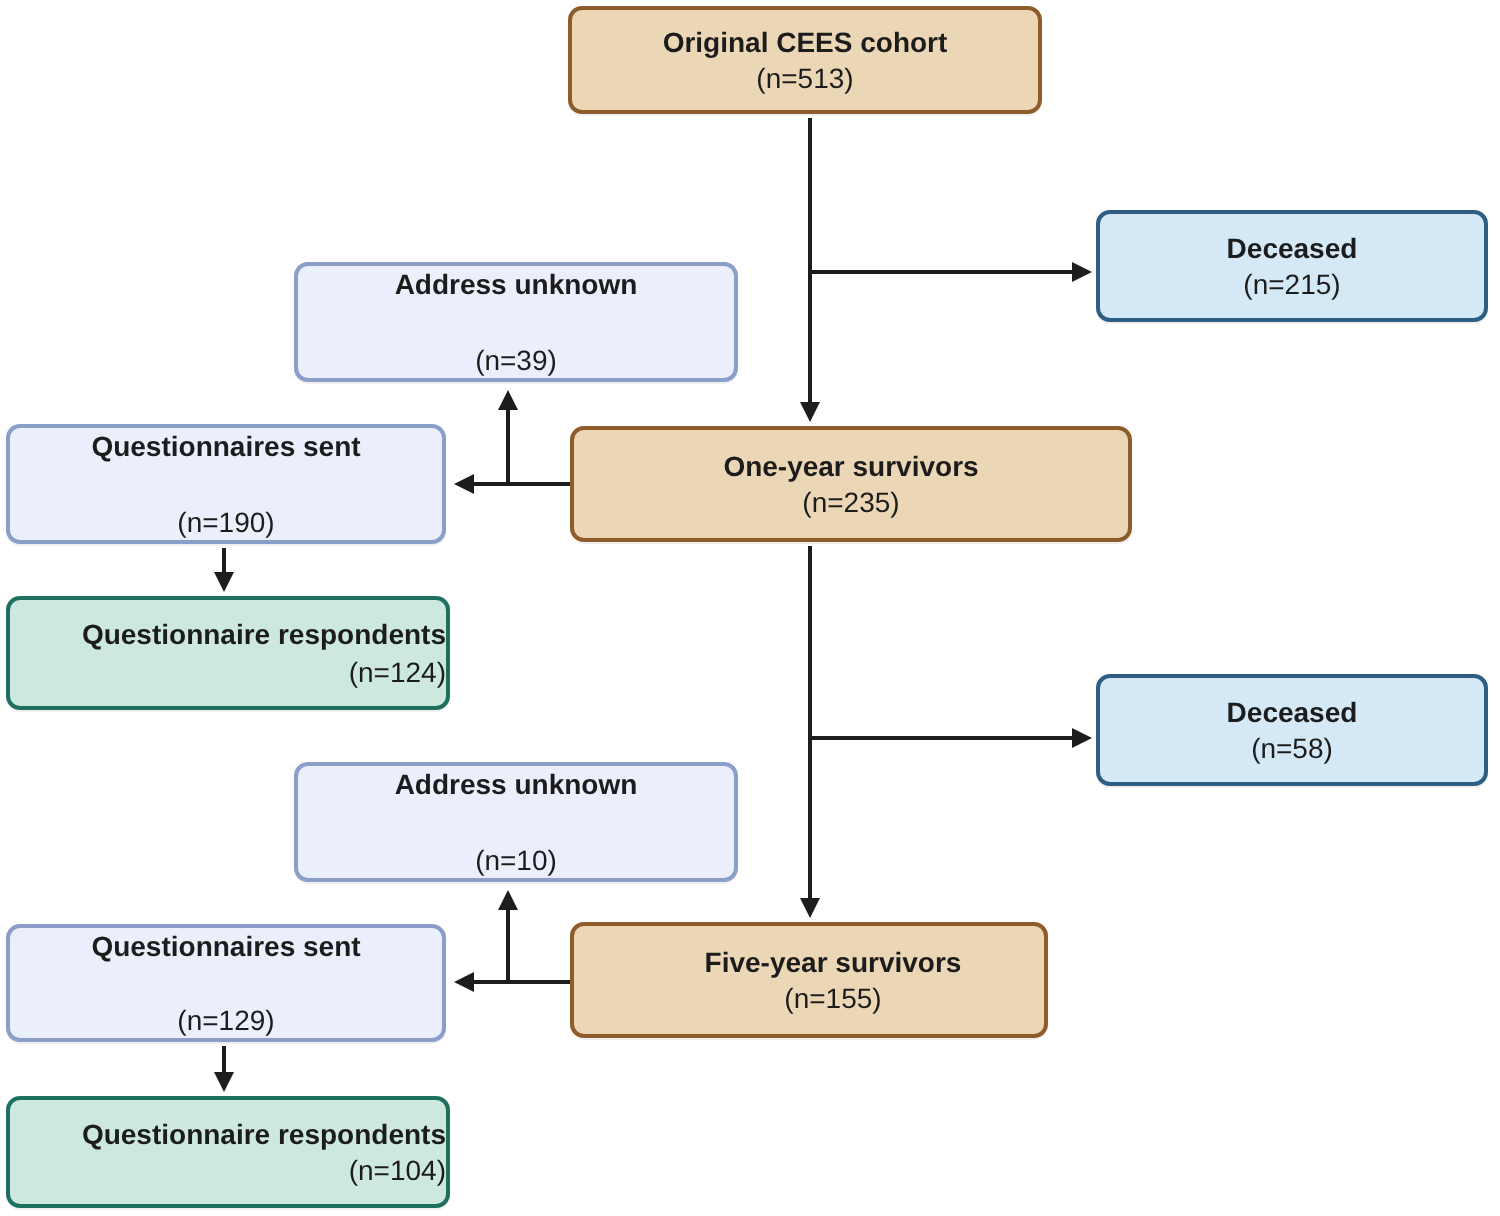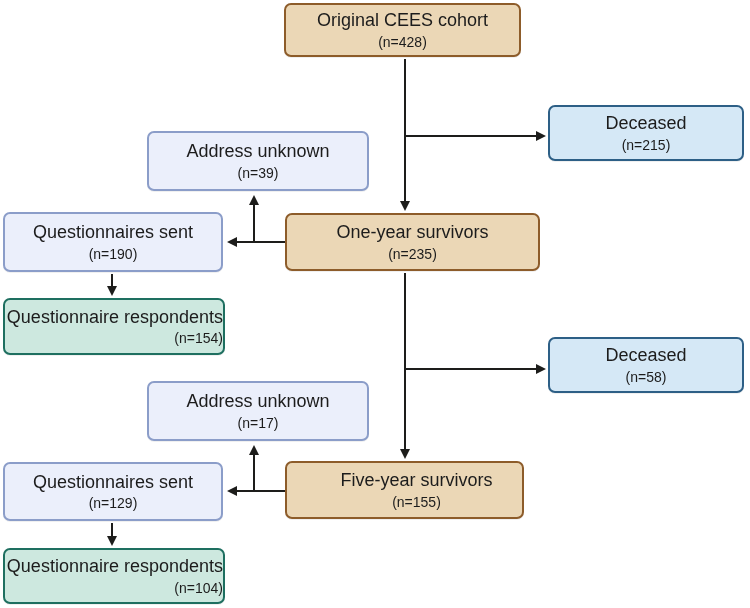--- a/index.html
+++ b/index.html
@@ -11,33 +11,33 @@
   .canvas{position:absolute;inset:0;width:750px;height:608px;}
   .box{
     position:absolute;
     border:2px solid;
     border-radius:7px;
     display:flex;flex-direction:column;align-items:center;justify-content:center;
     text-align:center;color:#1c1c1c;line-height:1.3;
     box-sizing:border-box;
     box-shadow:0 1px 0 rgba(0,0,0,0.06);
   }
-  .box .label{font-weight:normal;font-size:18px;}
+  .box .label{font-weight:bold;font-size:14px;}
   .box .count{font-weight:normal;font-size:14px;}
   .tan  {background:#ebd7b6;border-color:#8d5c2a;}
   .blue {background:#d5e8f6;border-color:#2d5f86;}
-  .lav  {background:#ebeffb;border-color:#8b9dc9;}
+  .lav  {background:#ebeffb;border-color:#8b9dc9;justify-content:space-between;}
   .green{background:#cde8df;border-color:#1e6f60;align-items:flex-end;}
 
   
   .b-original {left:284px;top:3px;  width:237px;height:54px;}
   .b-deceased1{left:548px;top:105px;width:196px;height:56px;}
   .b-addr1    {left:147px;top:131px;width:222px;height:60px;}
   .b-qsent1   {left:3px;  top:212px;width:220px;height:60px;}
-  .b-oneyear  {left:285px;top:213px;width:255px;height:58px;justify-content:center;}
+  .b-oneyear  {left:285px;top:213px;width:281px;height:58px;justify-content:center;}
   .b-resp1    {left:3px;  top:298px;width:222px;height:57px;}
   .b-deceased2{left:548px;top:337px;width:196px;height:56px;}
   .b-addr2    {left:147px;top:381px;width:222px;height:60px;}
   .b-qsent2   {left:3px;  top:462px;width:220px;height:59px;}
   .b-fiveyear {left:285px;top:461px;width:239px;height:58px;padding-left:24px;}
   .b-resp2    {left:3px;  top:548px;width:222px;height:56px;}
 
   svg.arrows{position:absolute;inset:0;pointer-events:none;}
   svg.arrows line{stroke:#1d1d1b;stroke-width:2;}
 </style>
@@ -59,21 +59,21 @@
     <line x1="112" y1="274" x2="112" y2="294" marker-end="url(#ah)"></line>
     <line x1="405" y1="273" x2="405" y2="457" marker-end="url(#ah)"></line>
     <line x1="405" y1="369" x2="544" y2="369" marker-end="url(#ah)"></line>
     <line x1="285" y1="491" x2="229" y2="491" marker-end="url(#ah)"></line>
     <line x1="254" y1="490" x2="254" y2="447" marker-end="url(#ah)"></line>
     <line x1="112" y1="523" x2="112" y2="544" marker-end="url(#ah)"></line>
   </svg>
 
   <div class="box tan b-original">
     <div class="label">Original CEES cohort</div>
-    <div class="count">(n=428)</div>
+    <div class="count">(n=513)</div>
   </div>
 
   <div class="box blue b-deceased1">
     <div class="label">Deceased</div>
     <div class="count">(n=215)</div>
   </div>
 
   <div class="box lav b-addr1">
     <div class="label">Address unknown</div>
     <div class="count">(n=39)</div>
@@ -84,31 +84,31 @@
     <div class="count">(n=190)</div>
   </div>
 
   <div class="box tan b-oneyear">
     <div class="label">One-year survivors</div>
     <div class="count">(n=235)</div>
   </div>
 
   <div class="box green b-resp1">
     <div class="label">Questionnaire respondents</div>
-    <div class="count">(n=154)</div>
+    <div class="count">(n=124)</div>
   </div>
 
   <div class="box blue b-deceased2">
     <div class="label">Deceased</div>
     <div class="count">(n=58)</div>
   </div>
 
   <div class="box lav b-addr2">
     <div class="label">Address unknown</div>
-    <div class="count">(n=17)</div>
+    <div class="count">(n=10)</div>
   </div>
 
   <div class="box lav b-qsent2">
     <div class="label">Questionnaires sent</div>
     <div class="count">(n=129)</div>
   </div>
 
   <div class="box tan b-fiveyear">
     <div class="label">Five-year survivors</div>
     <div class="count">(n=155)</div>

